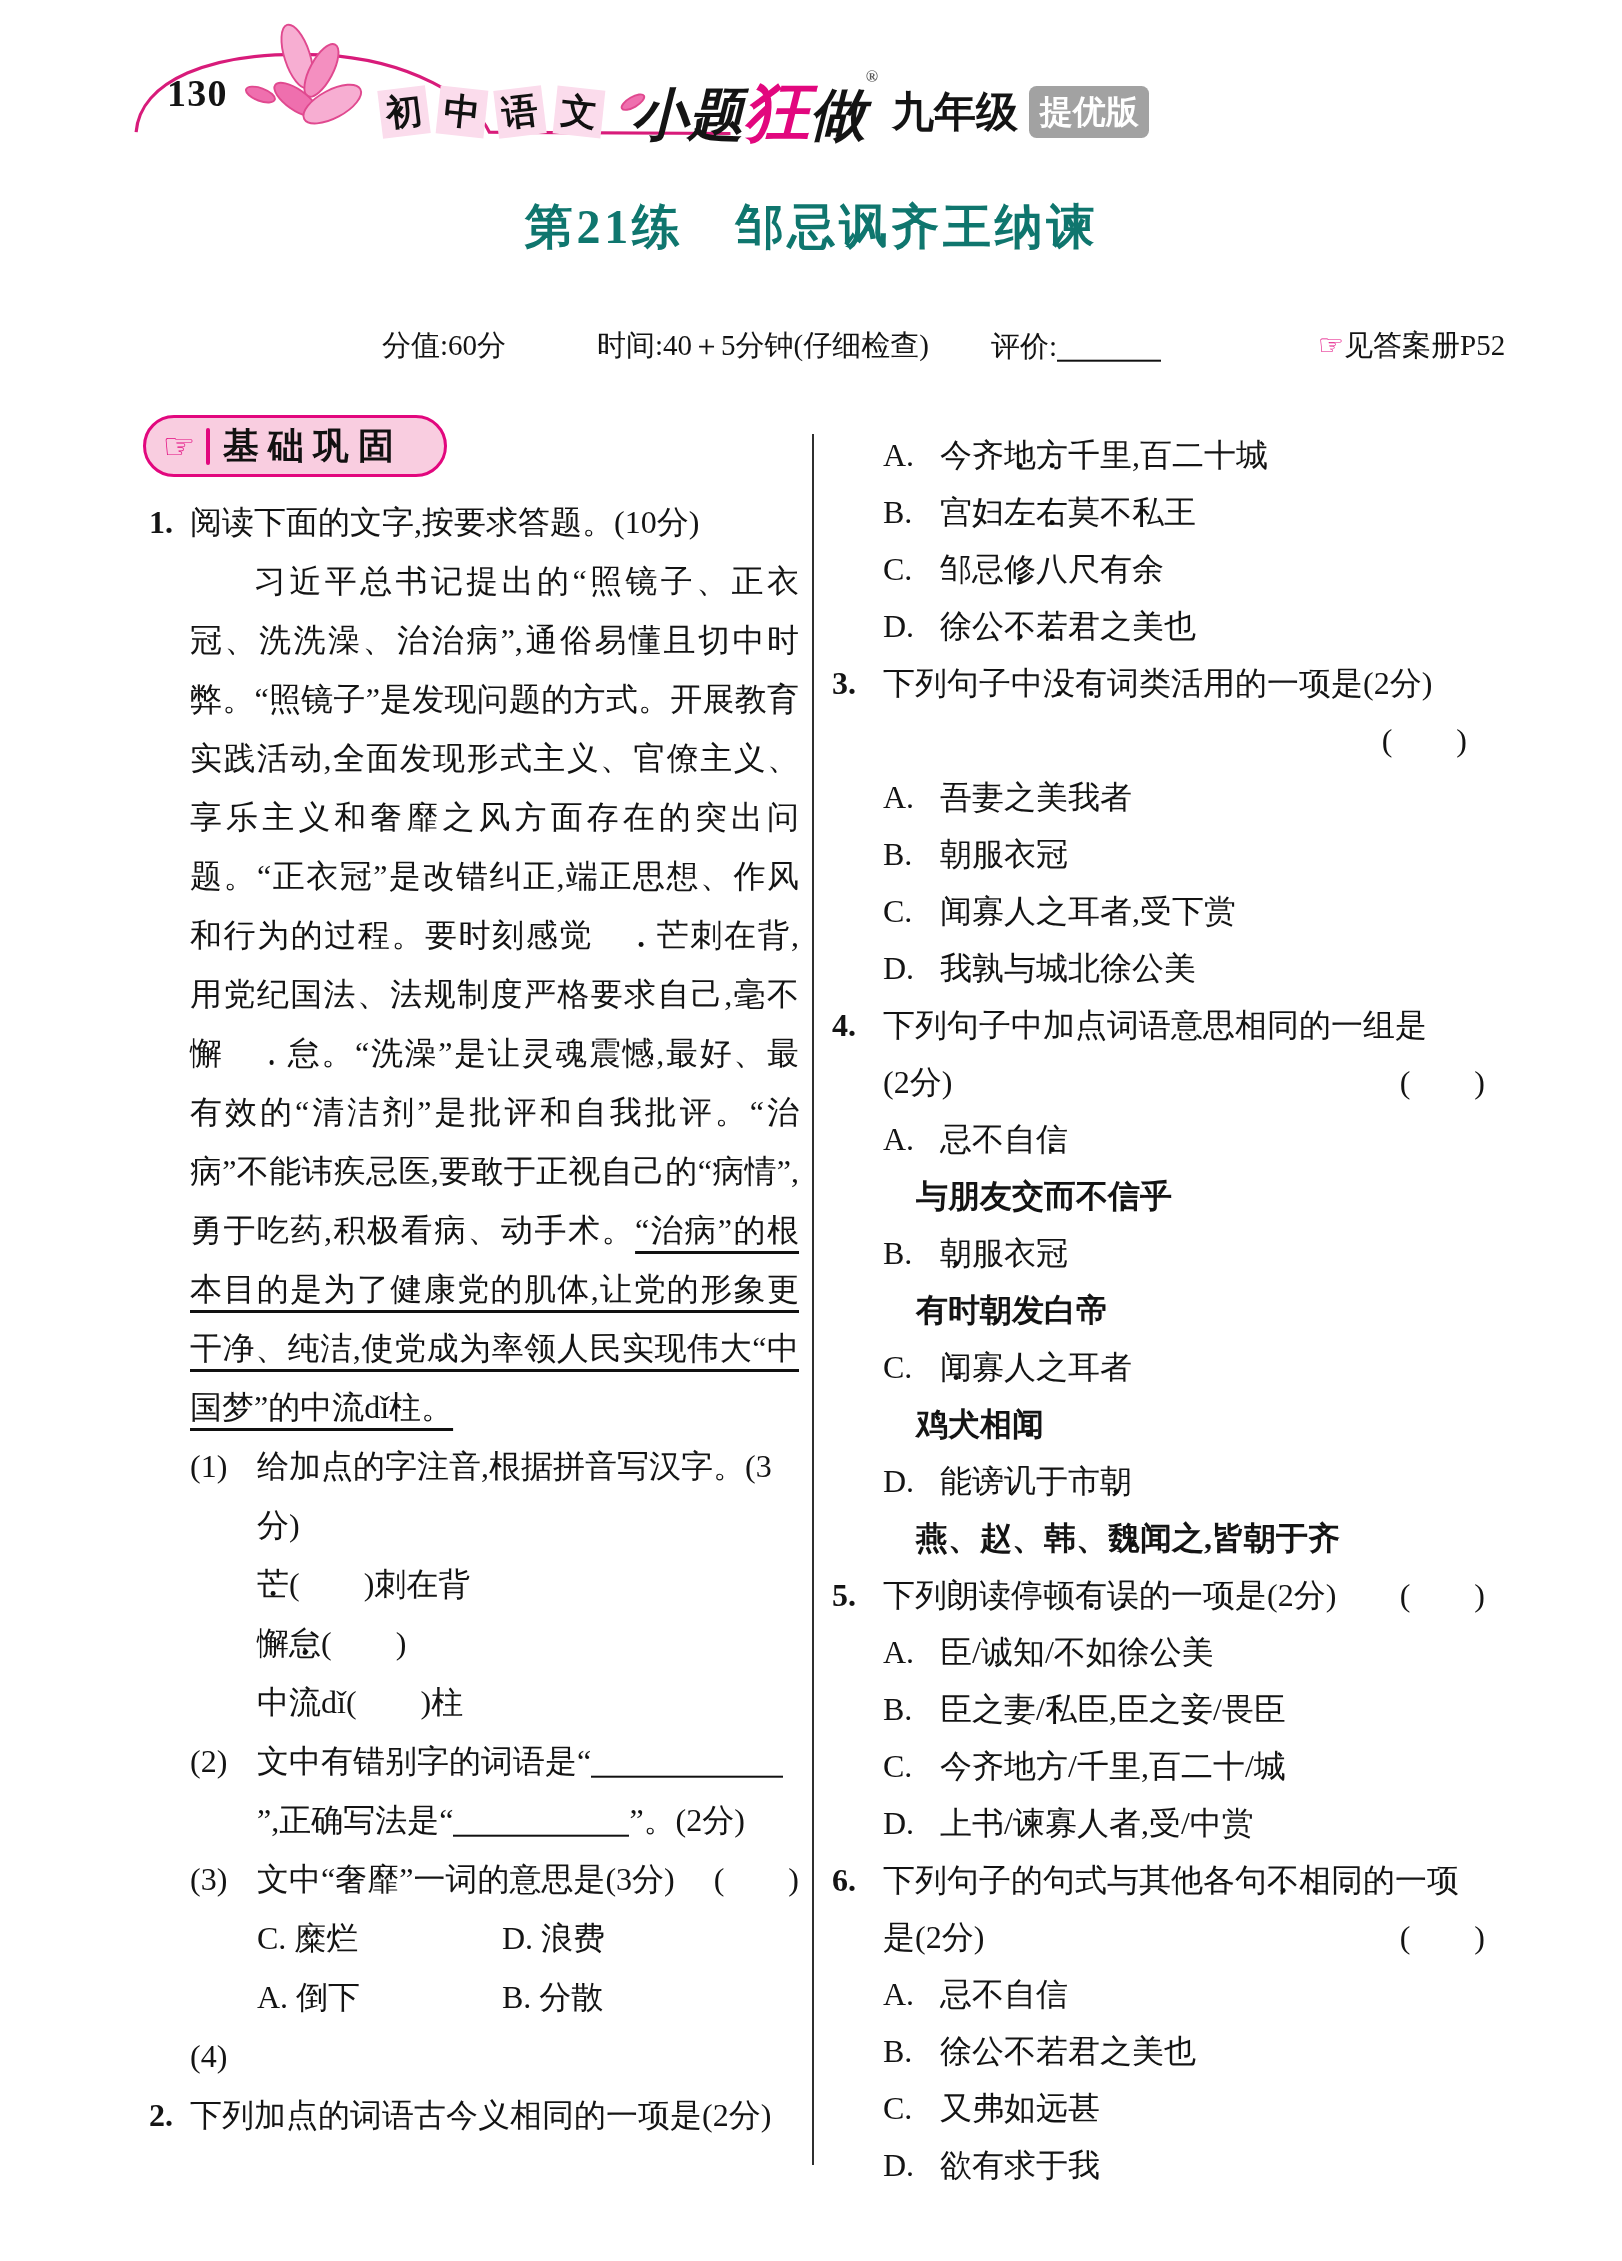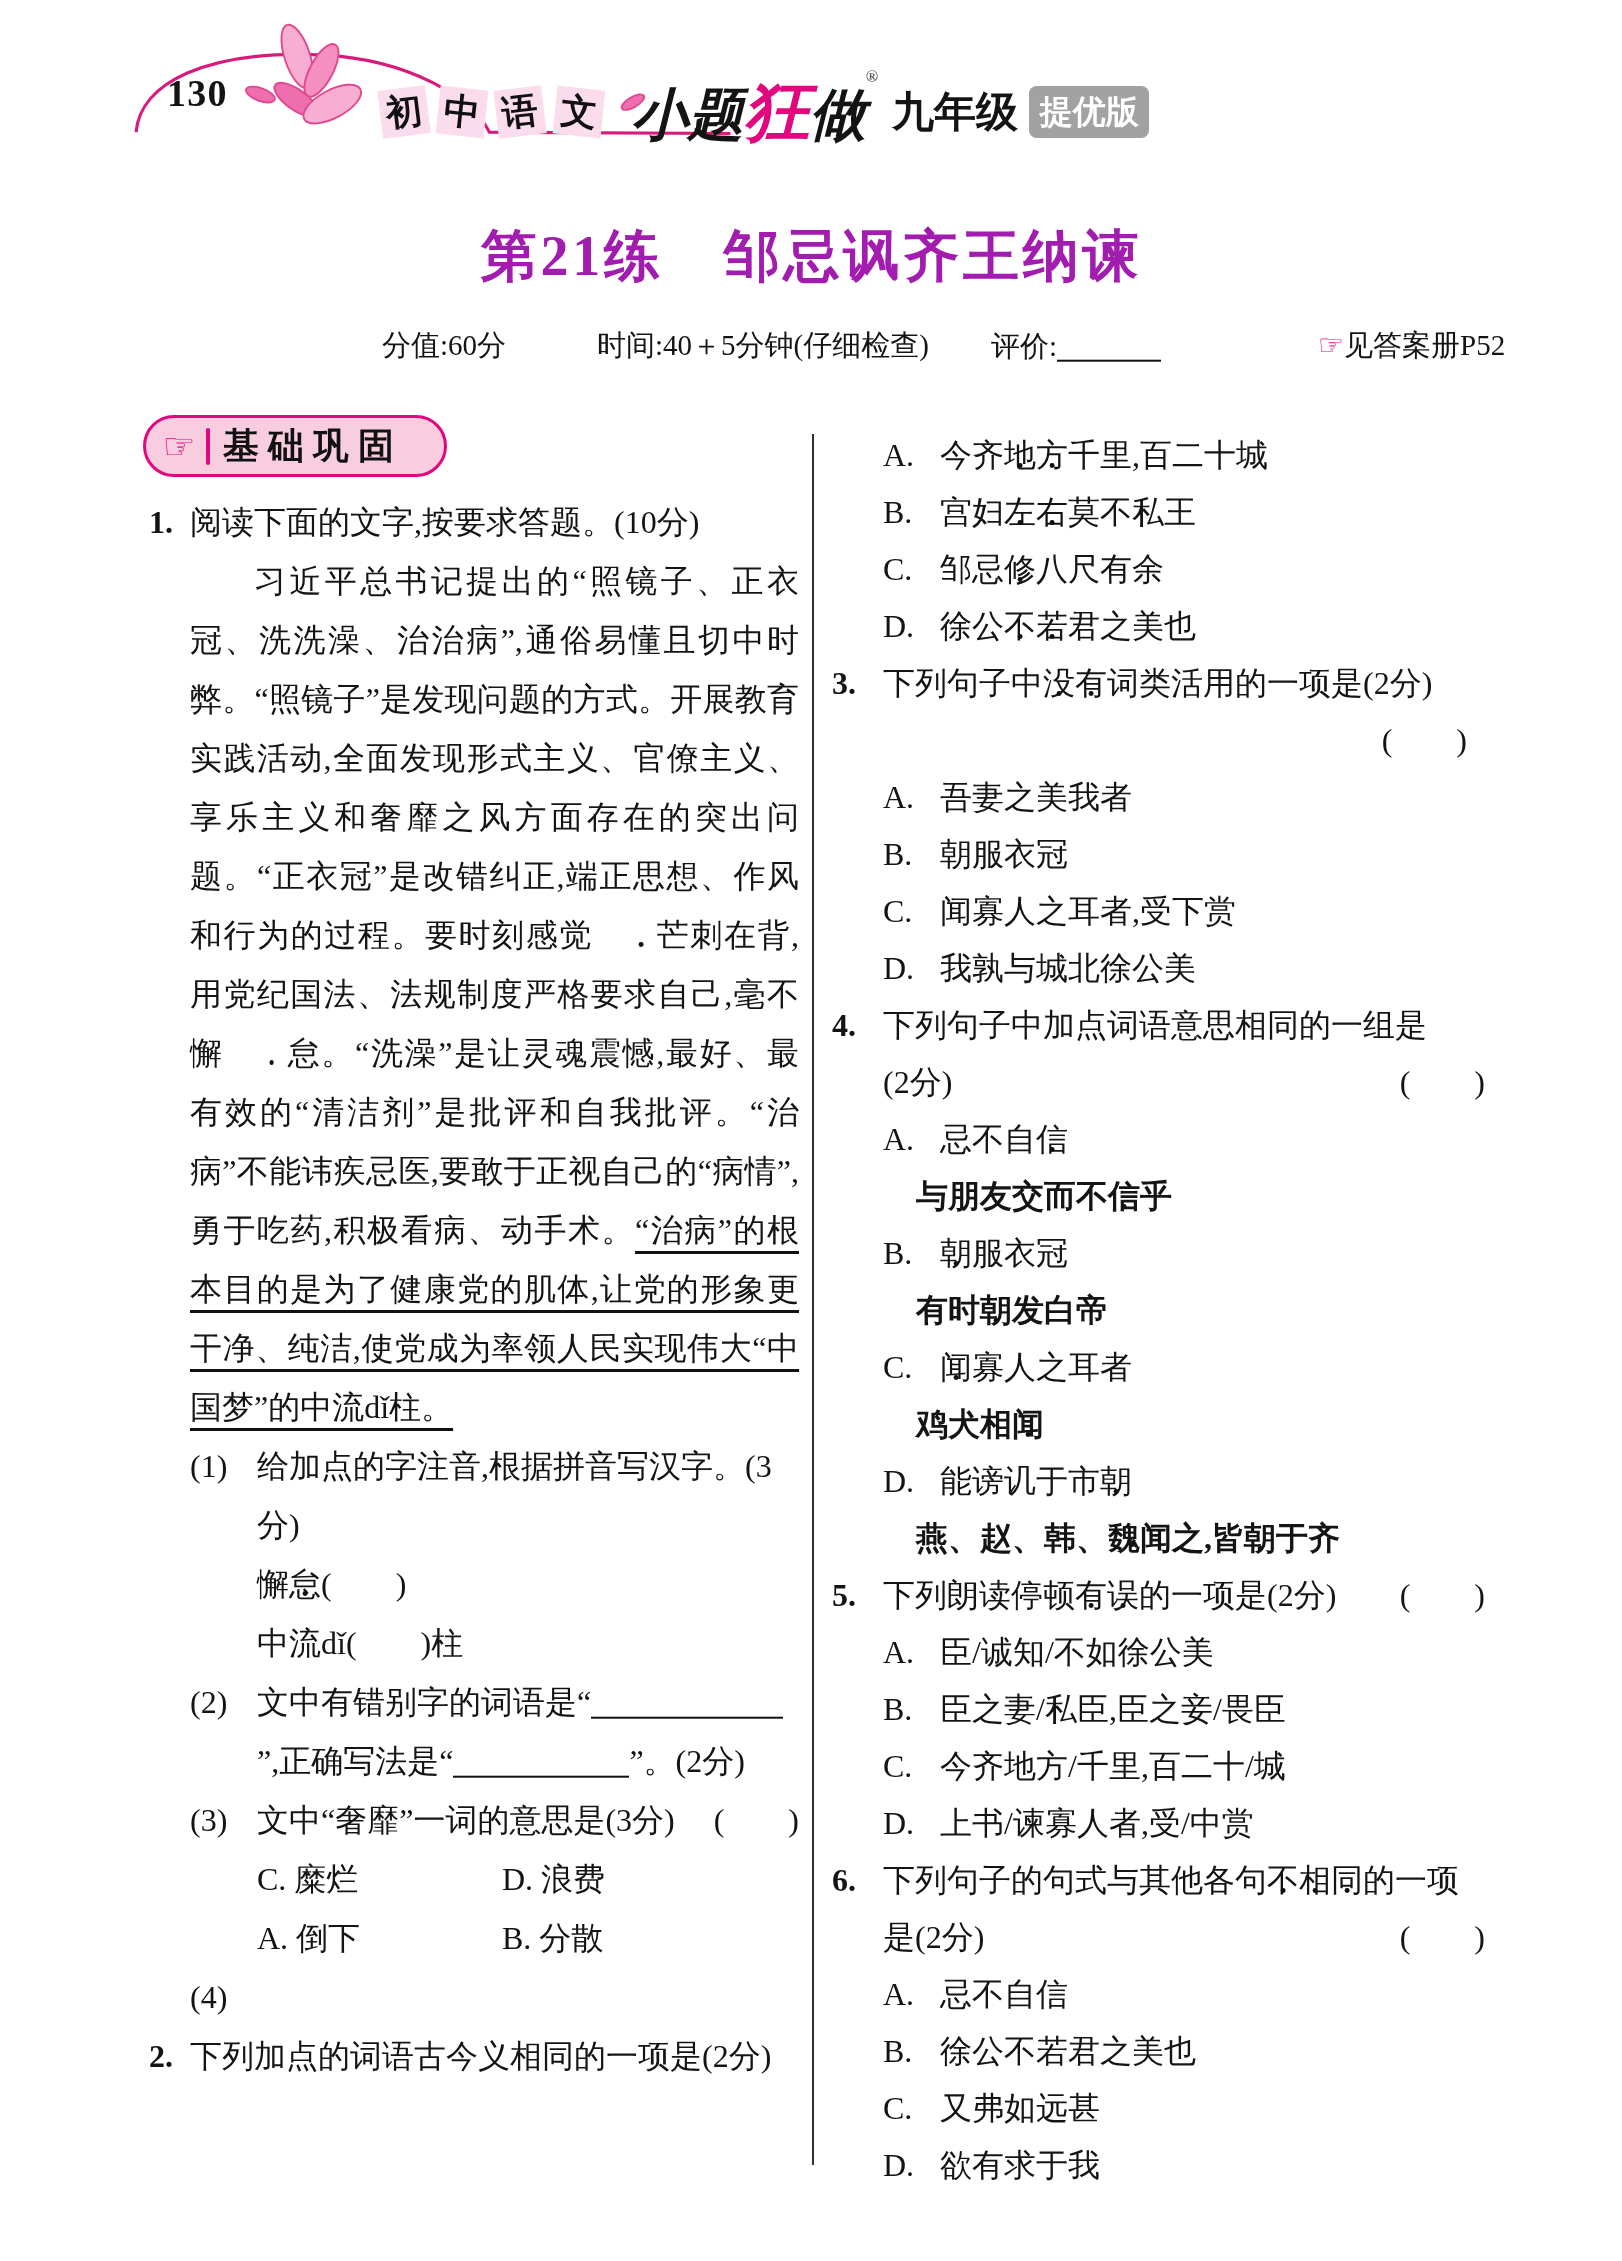--- a/index.html
+++ b/index.html
@@ -13,22 +13,22 @@
       font-size:36px;font-weight:bold;color:#111;margin-right:10.2px;}
   .sq:nth-child(odd){transform:rotate(-7deg);}
   .sq:nth-child(even){transform:rotate(6deg);}
   .logo{margin-left:19px;font-weight:bold;font-style:italic;font-size:56px;white-space:nowrap;}
   .logo .kuang{color:#e2077e;font-size:66px;}
   .logo .reg{font-size:16.5px;vertical-align:top;color:#555;font-style:normal;}
   .grade{margin-left:14px;font-size:42px;font-weight:bold;}
   .edition{margin-left:11.4px;font-size:33px;font-weight:bold;color:#fff;background:#a2a2a2;
            border-radius:7.6px;padding:3.8px 10.2px;font-family:"Liberation Sans",sans-serif;}
   
-  .title{position:absolute;left:0;top:219px;width:100%;text-align:center;font-size:56px;font-weight:bold;
-         color:#a21caf;letter-spacing:3.8px;}
+  .title{position:absolute;left:0;top:195px;width:100%;text-align:center;font-size:48px;font-weight:bold;
+         color:#0f766e;letter-spacing:3.8px;}
   .meta{position:absolute;top:326px;left:0;width:100%;font-size:29px;}
   .meta span.abs{position:absolute;white-space:nowrap;}
   .meta .m-score{left:382px;}
   .meta .m-time{left:597px;}
   .meta .m-rating{left:991px;}
   .meta .m-ref{left:1318px;color:#141414;}
   .hand{color:#e2077e;font-family:"DejaVu Sans",sans-serif;font-weight:normal;}
   
   .badge{position:absolute;left:143px;top:415px;width:304px;height:62px;background:#f9cde0;
          border:3.8px solid #e2077e;border-radius:33px;box-sizing:border-box;
@@ -122,20 +122,21 @@
     </div>
 
     <div class="para"><span>习近平总书记提出的“照镜子、正衣冠、洗洗澡、治治病”,通俗易懂且切中时弊。“照镜子”是发现问题的方式。开展教育实践活动,全面发现形式主义、官僚主义、享乐主义和奢靡之风方面存在的突出问题。“正衣冠”是改错纠正,端正思想、作风和行为的过程。要时刻感觉</span><span class="dotc">芒</span><span>刺在背,用党纪国法、法规制度严格要求自己,毫不懈</span><span class="dotc">怠</span><span>。“洗澡”是让灵魂震憾,最好、最有效的“清洁剂”是批评和自我批评。“治病”不能讳疾忌医,要敢于正视自己的“病情”,勇于吃药,积极看病、动手术。</span><span class="useg">“治病”的根本目的是为了健康党的肌体,让党的形象更干净、纯洁,使党成为率领人民实现伟大“中国梦”的中流dǐ柱。</span></div>
 
     <div class="subs">
 
       <div class="row">
         <span class="slabel">(1)</span>
         <span class="stem">给加点的字注音,根据拼音写汉字。(3分)</span>
       </div>
+      <div class="sitem"><span class="dotc">芒</span><span>(　　)刺在背</span></div>
       <div class="sitem"><span>懈</span><span class="dotc">怠</span><span>(　　)</span></div>
       <div class="sitem"><span>中流dǐ(　　)柱</span></div>
 
       <div class="row">
         <span class="slabel">(2)</span>
         <span class="stem"><span>文中有错别字的词语是“</span><span class="blank" style="width: 6em;"></span><span>”,正确写法是“</span><span class="blank" style="width: 5.5em;"></span><span>”。(2分)</span></span>
       </div>
 
       <div class="row">
         <span class="slabel">(3)</span>

